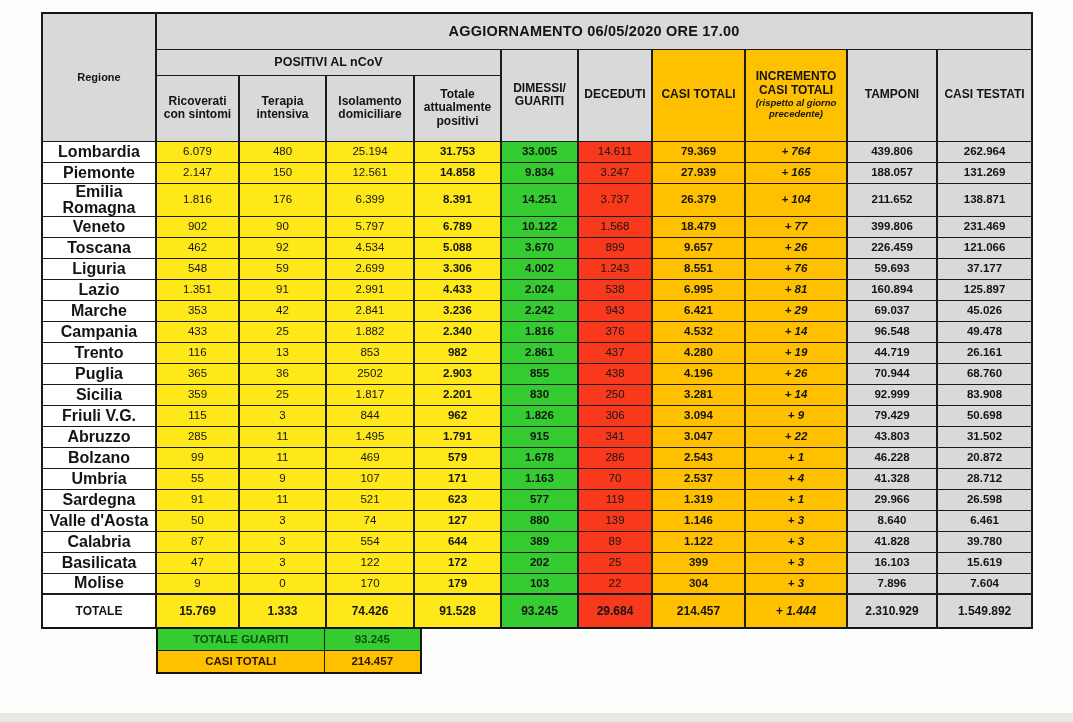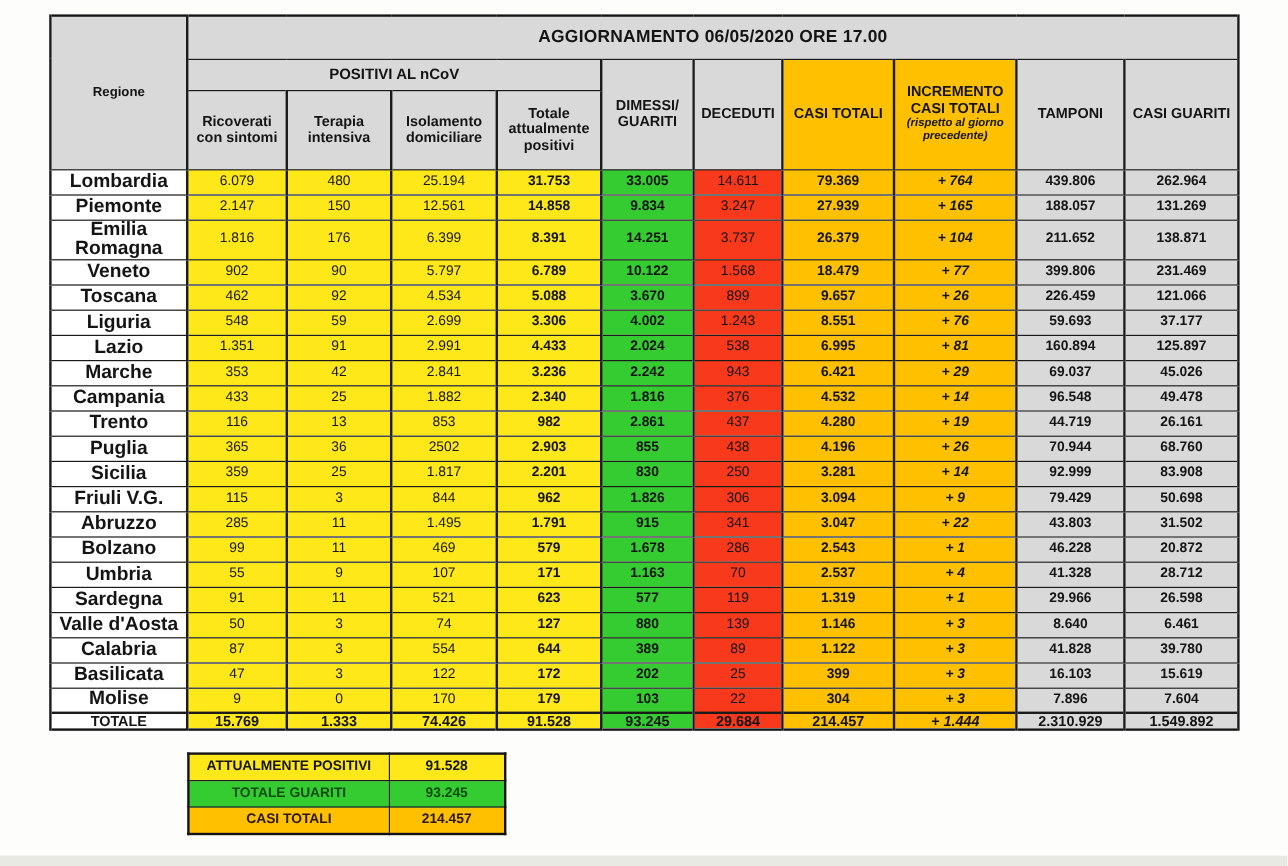--- a/index.html
+++ b/index.html
@@ -24,21 +24,21 @@
   tbody tr{height:21px;}
   tbody td{font-size:11.5px;line-height:1;}
   td.region{background:#fff;font-weight:bold;font-size:16px;}
   td.c-yel{background:var(--yellow);font-weight:500;}
   td.c-yel.b{font-weight:bold;}
   td.c-grn{background:var(--green);font-weight:bold;}
   td.c-red{background:var(--red);font-weight:normal;color:#4d1100;}
   td.c-org{background:var(--orange);font-weight:bold;}
   td.c-inc{background:var(--orange);font-weight:600;font-style:italic;color:var(--brown);}
   td.c-gry{background:var(--gray);font-weight:bold;}
-  tr.totale{height:14px;margin-top:42px;}
+  tr.totale{height:34px;margin-top:42px;}
   tr.totale td{border-top-width:2px;font-weight:bold;font-size:12px;}
 
   
   table.summary{position:absolute;left:156px;top:627px;width:266px;border-collapse:collapse;
     table-layout:fixed;border:2px solid #141414;}
   table.summary td{border:1px solid #1b1b1b;height:21px;text-align:center;font-weight:bold;
     font-size:11.5px;padding:0 2px;}
   td.s-yel{background:var(--yellow);color:#141414;}
   td.s-grn{background:var(--green);color:#0f4d0f;}
   td.s-red{background:var(--red);color:#4d1100;}
@@ -73,21 +73,21 @@
       <tr class="hr2">
         <th class="group-hdr" colspan="4">POSITIVI AL nCoV</th>
         <th class="sub" rowspan="2">DIMESSI/ GUARITI</th>
         <th class="sub" rowspan="2">DECEDUTI</th>
         <th class="sub h-org" rowspan="2">CASI TOTALI</th>
         <th class="sub h-inc" rowspan="2">
           <span>INCREMENTO CASI  TOTALI</span>
           <span class="inc-note">(rispetto al giorno precedente)</span>
         </th>
         <th class="sub" rowspan="2">TAMPONI</th>
-        <th class="sub" rowspan="2">CASI GUARITI</th>
+        <th class="sub" rowspan="2">CASI TESTATI</th>
       </tr>
       <tr class="hr3">
         <th class="sub">Ricoverati con sintomi</th>
         <th class="sub">Terapia intensiva</th>
         <th class="sub">Isolamento domiciliare</th>
         <th class="sub">Totale attualmente positivi</th>
       </tr>
     </thead>
     <tbody>
         <tr>
@@ -379,24 +379,20 @@
       </tbody>
   </table>
 
   <table class="summary">
     <colgroup>
         <col style="width:167px">
         <col style="width:97px">
       </colgroup>
     <tbody>
         <tr>
-          <td class="s-yel">ATTUALMENTE POSITIVI</td>
-          <td class="s-yel">91.528</td>
-        </tr>
-        <tr>
           <td class="s-grn">TOTALE GUARITI</td>
           <td class="s-grn">93.245</td>
         </tr>
         <tr>
           <td class="s-org">CASI TOTALI</td>
           <td class="s-org">214.457</td>
         </tr>
       </tbody>
   </table>
 

